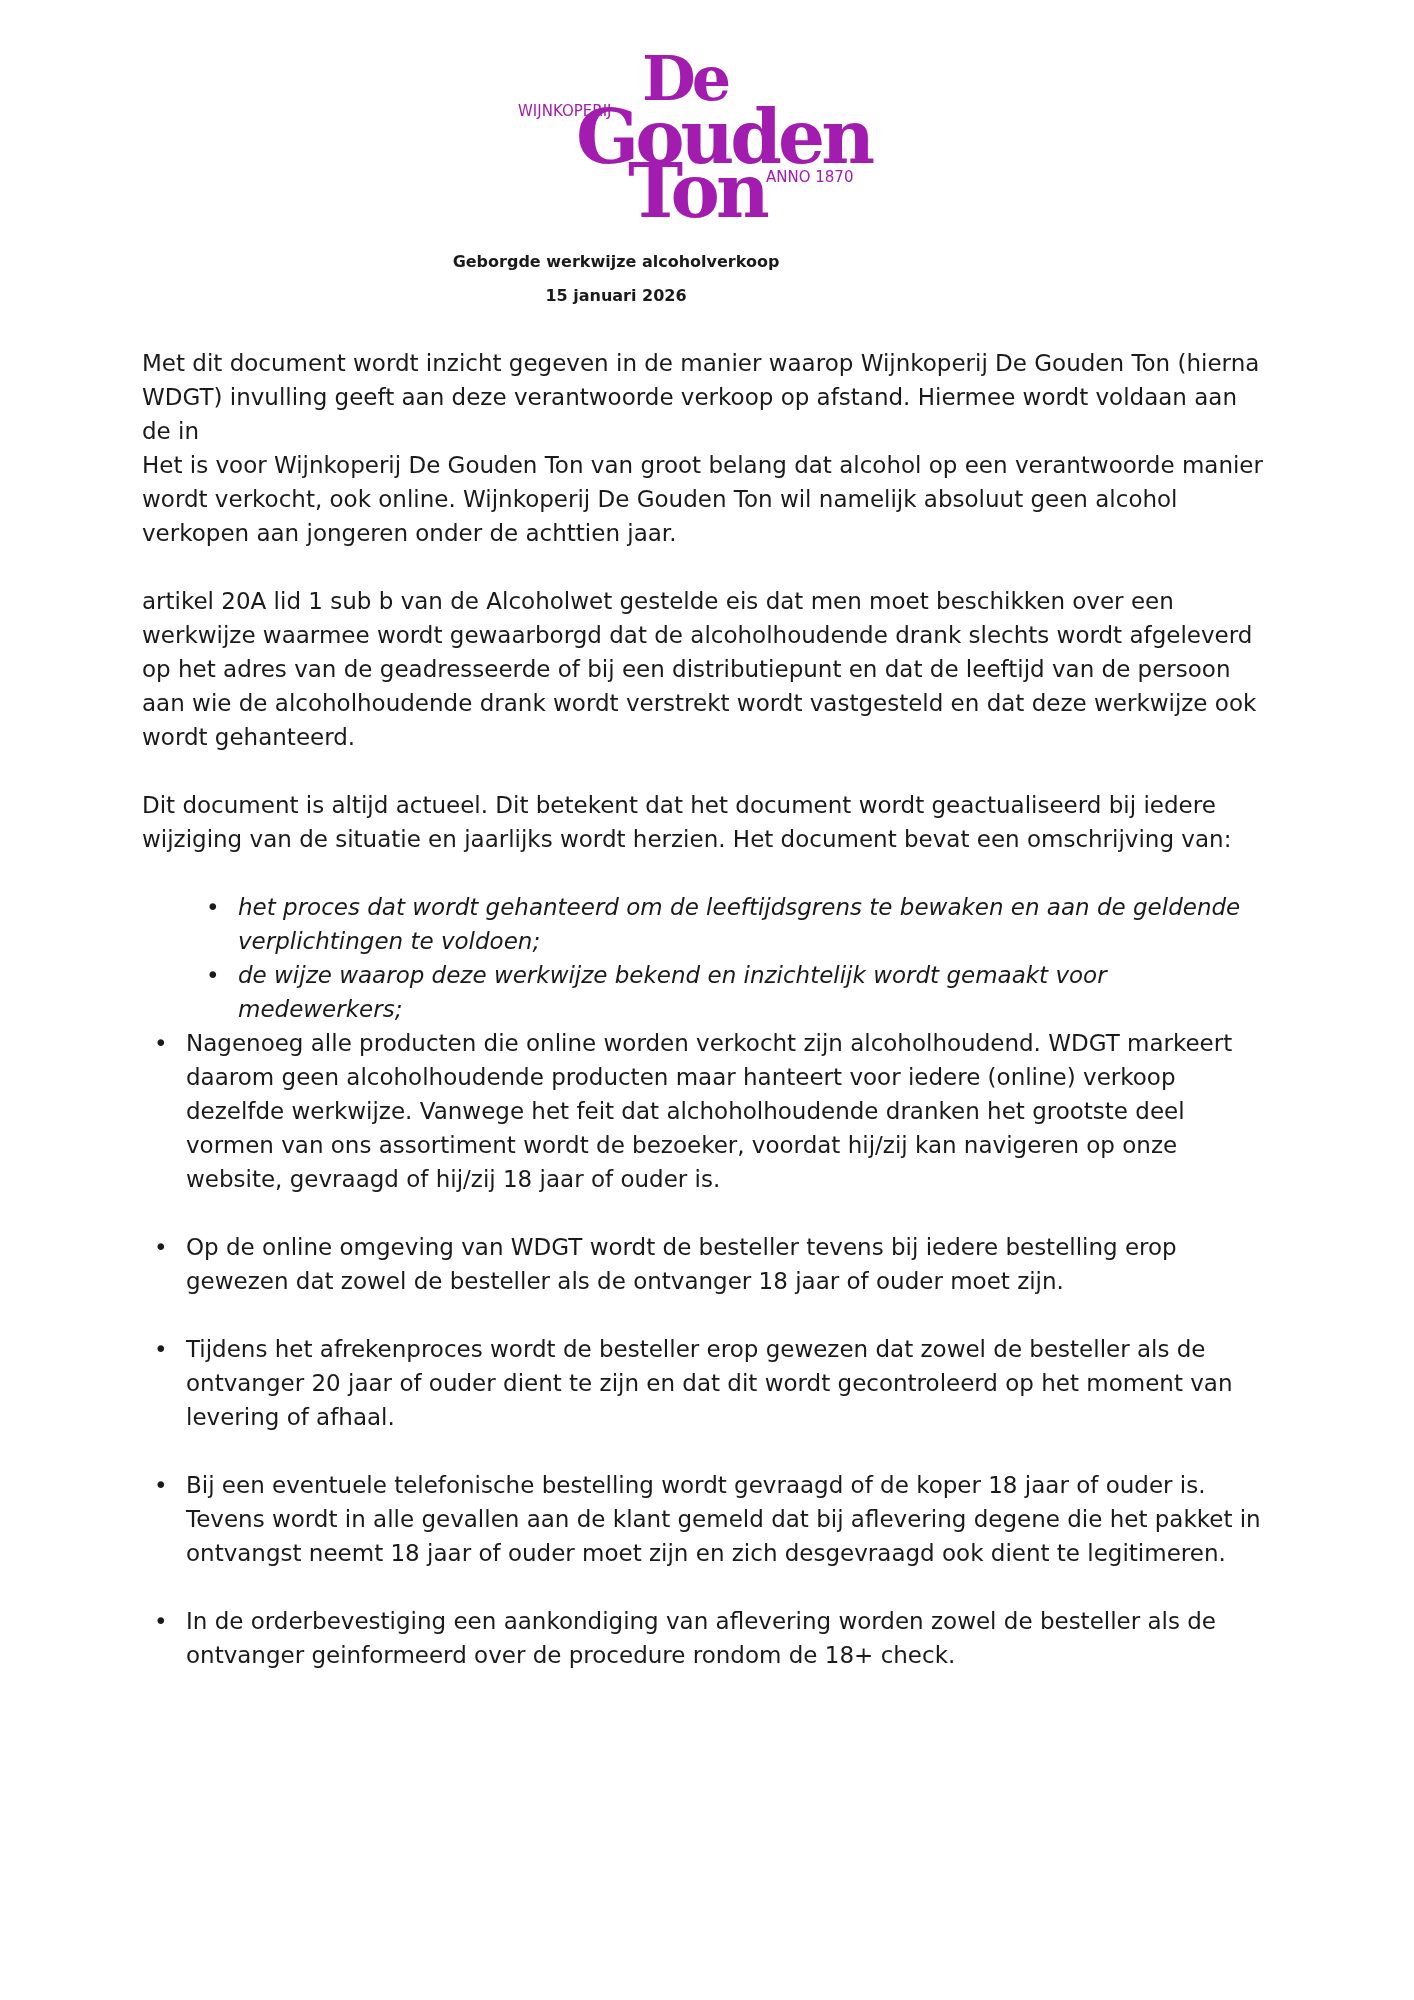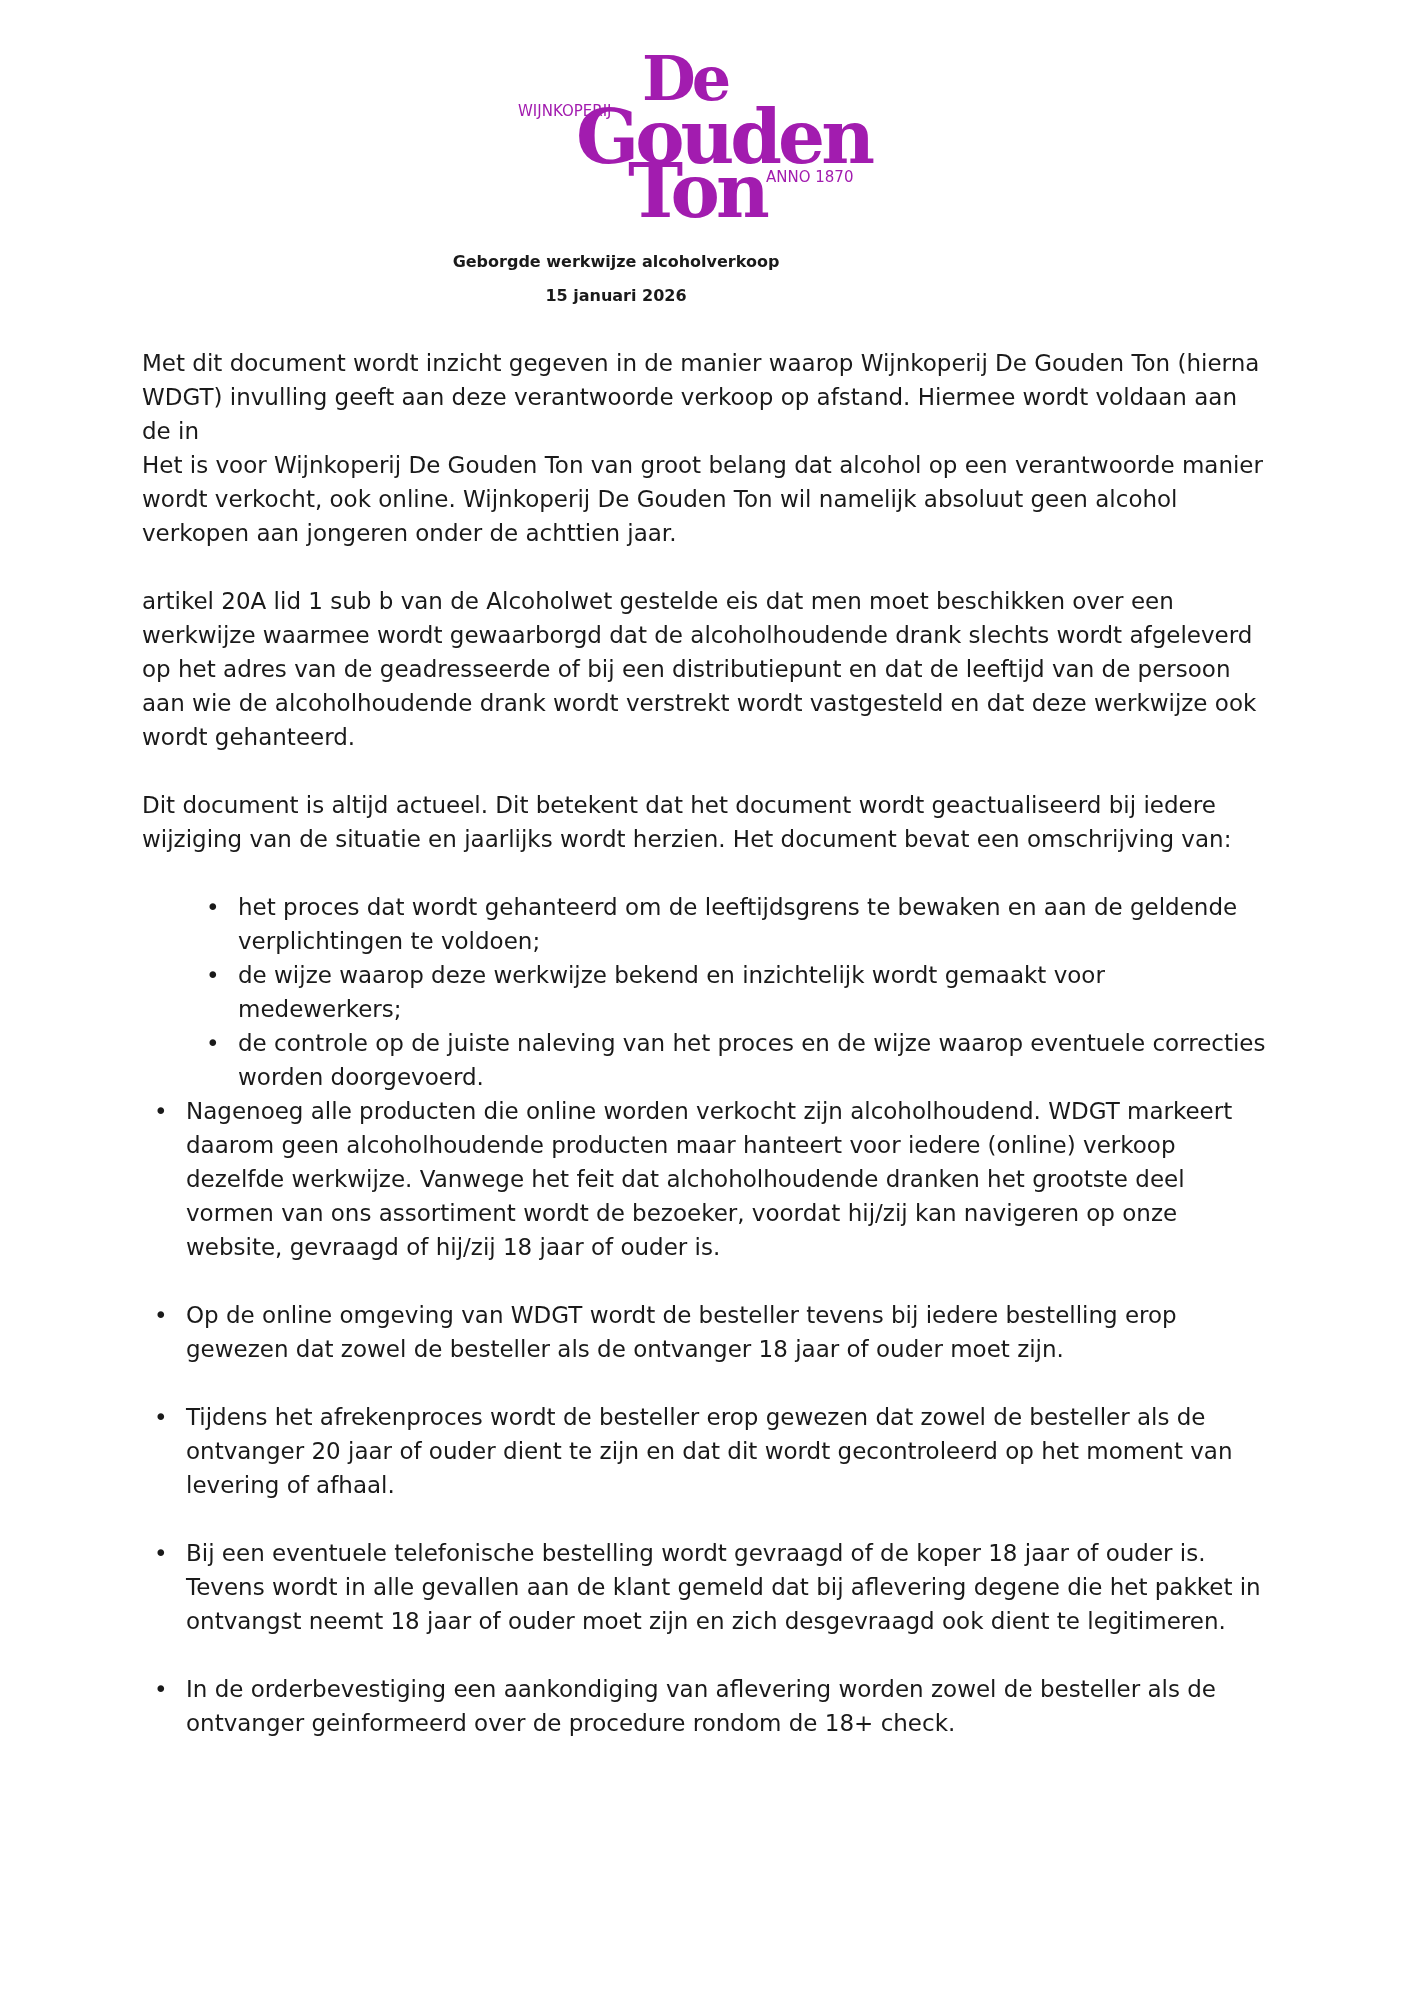--- a/index.html
+++ b/index.html
@@ -11,21 +11,21 @@
   .logo .gouden { left: 76px; top: 60px; font-size: 74px; }
   .logo .ton { left: 128px; top: 114px; font-size: 74px; }
   .logo .small { position: absolute; font-family: "DejaVu Sans", sans-serif; font-size: 15px; letter-spacing: 0px; font-weight: normal; }
   .logo .wijn { left: 18px; top: 62px; }
   .logo .anno { left: 266px; top: 128px; }
 
   .title { position: absolute; top: 245px; left: 0; width: 1232px; text-align: center;
            font-weight: bold; font-size: 16px; line-height: 34px; }
   .content { position: absolute; left: 142px; top: 346px; width: 1130px; font-size: 23px; line-height: 34px; }
   .content p { margin: 0 0 34px 0; }
-  .intro-list { margin: 34px 0 0 0; padding-left: 96px; list-style: none; }
+  .intro-list { margin: 34px 0 0 0; padding-left: 96px; list-style: none; font-style: italic; }
   .intro-list li { position: relative; margin: 0; }
   .intro-list li::before { content: "•"; position: absolute; left: -32px; }
   h2 { font-size: 23px; font-weight: bold; margin: 66px 0 34px 0; line-height: 34px; }
   .proc-list { margin: 0; padding-left: 44px; list-style: none; }
   .proc-list li { position: relative; margin: 0 0 34px 0; }
   .proc-list li::before { content: "•"; position: absolute; left: -32px; }
 </style>
 </head>
 <body>
 
@@ -43,21 +43,20 @@
 </div>
 
 <div class="content">
   <p style="margin-bottom:0">Met dit document wordt inzicht gegeven in de manier waarop Wijnkoperij De Gouden Ton (hierna WDGT) invulling geeft aan deze verantwoorde verkoop op afstand. Hiermee wordt voldaan aan de in</p>
   <p>Het is voor Wijnkoperij De Gouden Ton van groot belang dat alcohol op een verantwoorde manier wordt verkocht, ook online. Wijnkoperij De Gouden Ton wil namelijk absoluut geen alcohol verkopen aan jongeren onder de achttien jaar.</p>
   <p>artikel 20A lid 1 sub b van de Alcoholwet gestelde eis dat men moet beschikken over een werkwijze waarmee wordt gewaarborgd dat de alcoholhoudende drank slechts wordt afgeleverd op het adres van de geadresseerde of bij een distributiepunt en dat de leeftijd van de persoon aan wie de alcoholhoudende drank wordt verstrekt wordt vastgesteld en dat deze werkwijze ook wordt gehanteerd.</p>
   <p style="margin-bottom:0">Dit document is altijd actueel. Dit betekent dat het document wordt geactualiseerd bij iedere wijziging van de situatie en jaarlijks wordt herzien. Het document bevat een omschrijving van:</p>
   <ul class="intro-list">
     <li>het proces dat wordt gehanteerd om de leeftijdsgrens te bewaken en aan de geldende verplichtingen te voldoen;</li>
     <li>de wijze waarop deze werkwijze bekend en inzichtelijk wordt gemaakt voor medewerkers;</li>
-    <li>de controle op de juiste naleving van het proces en de wijze waarop eventuele correcties worden doorgevoerd.</li>
   </ul>
   <ul class="proc-list">
     <li>Nagenoeg alle producten die online worden verkocht zijn alcoholhoudend. WDGT markeert daarom geen alcoholhoudende producten maar hanteert voor iedere (online) verkoop dezelfde werkwijze. Vanwege het feit dat alchoholhoudende dranken het grootste deel vormen van ons assortiment wordt de bezoeker, voordat hij/zij kan navigeren op onze website, gevraagd of hij/zij 18 jaar of ouder is.</li>
     <li>Op de online omgeving van WDGT wordt de besteller tevens bij iedere bestelling erop gewezen dat zowel de besteller als de ontvanger 18 jaar of ouder moet zijn.</li>
     <li>Tijdens het afrekenproces wordt de besteller erop gewezen dat zowel de besteller als de ontvanger 20 jaar of ouder dient te zijn en dat dit wordt gecontroleerd op het moment van levering of afhaal.</li>
     <li>Bij een eventuele telefonische bestelling wordt gevraagd of de koper 18 jaar of ouder is. Tevens wordt in alle gevallen aan de klant gemeld dat bij aflevering degene die het pakket in ontvangst neemt 18 jaar of ouder moet zijn en zich desgevraagd ook dient te legitimeren.</li>
     <li>In de orderbevestiging een aankondiging van aflevering worden zowel de besteller als de ontvanger geinformeerd over de procedure rondom de 18+ check.</li>
   </ul>
 </div>
 

